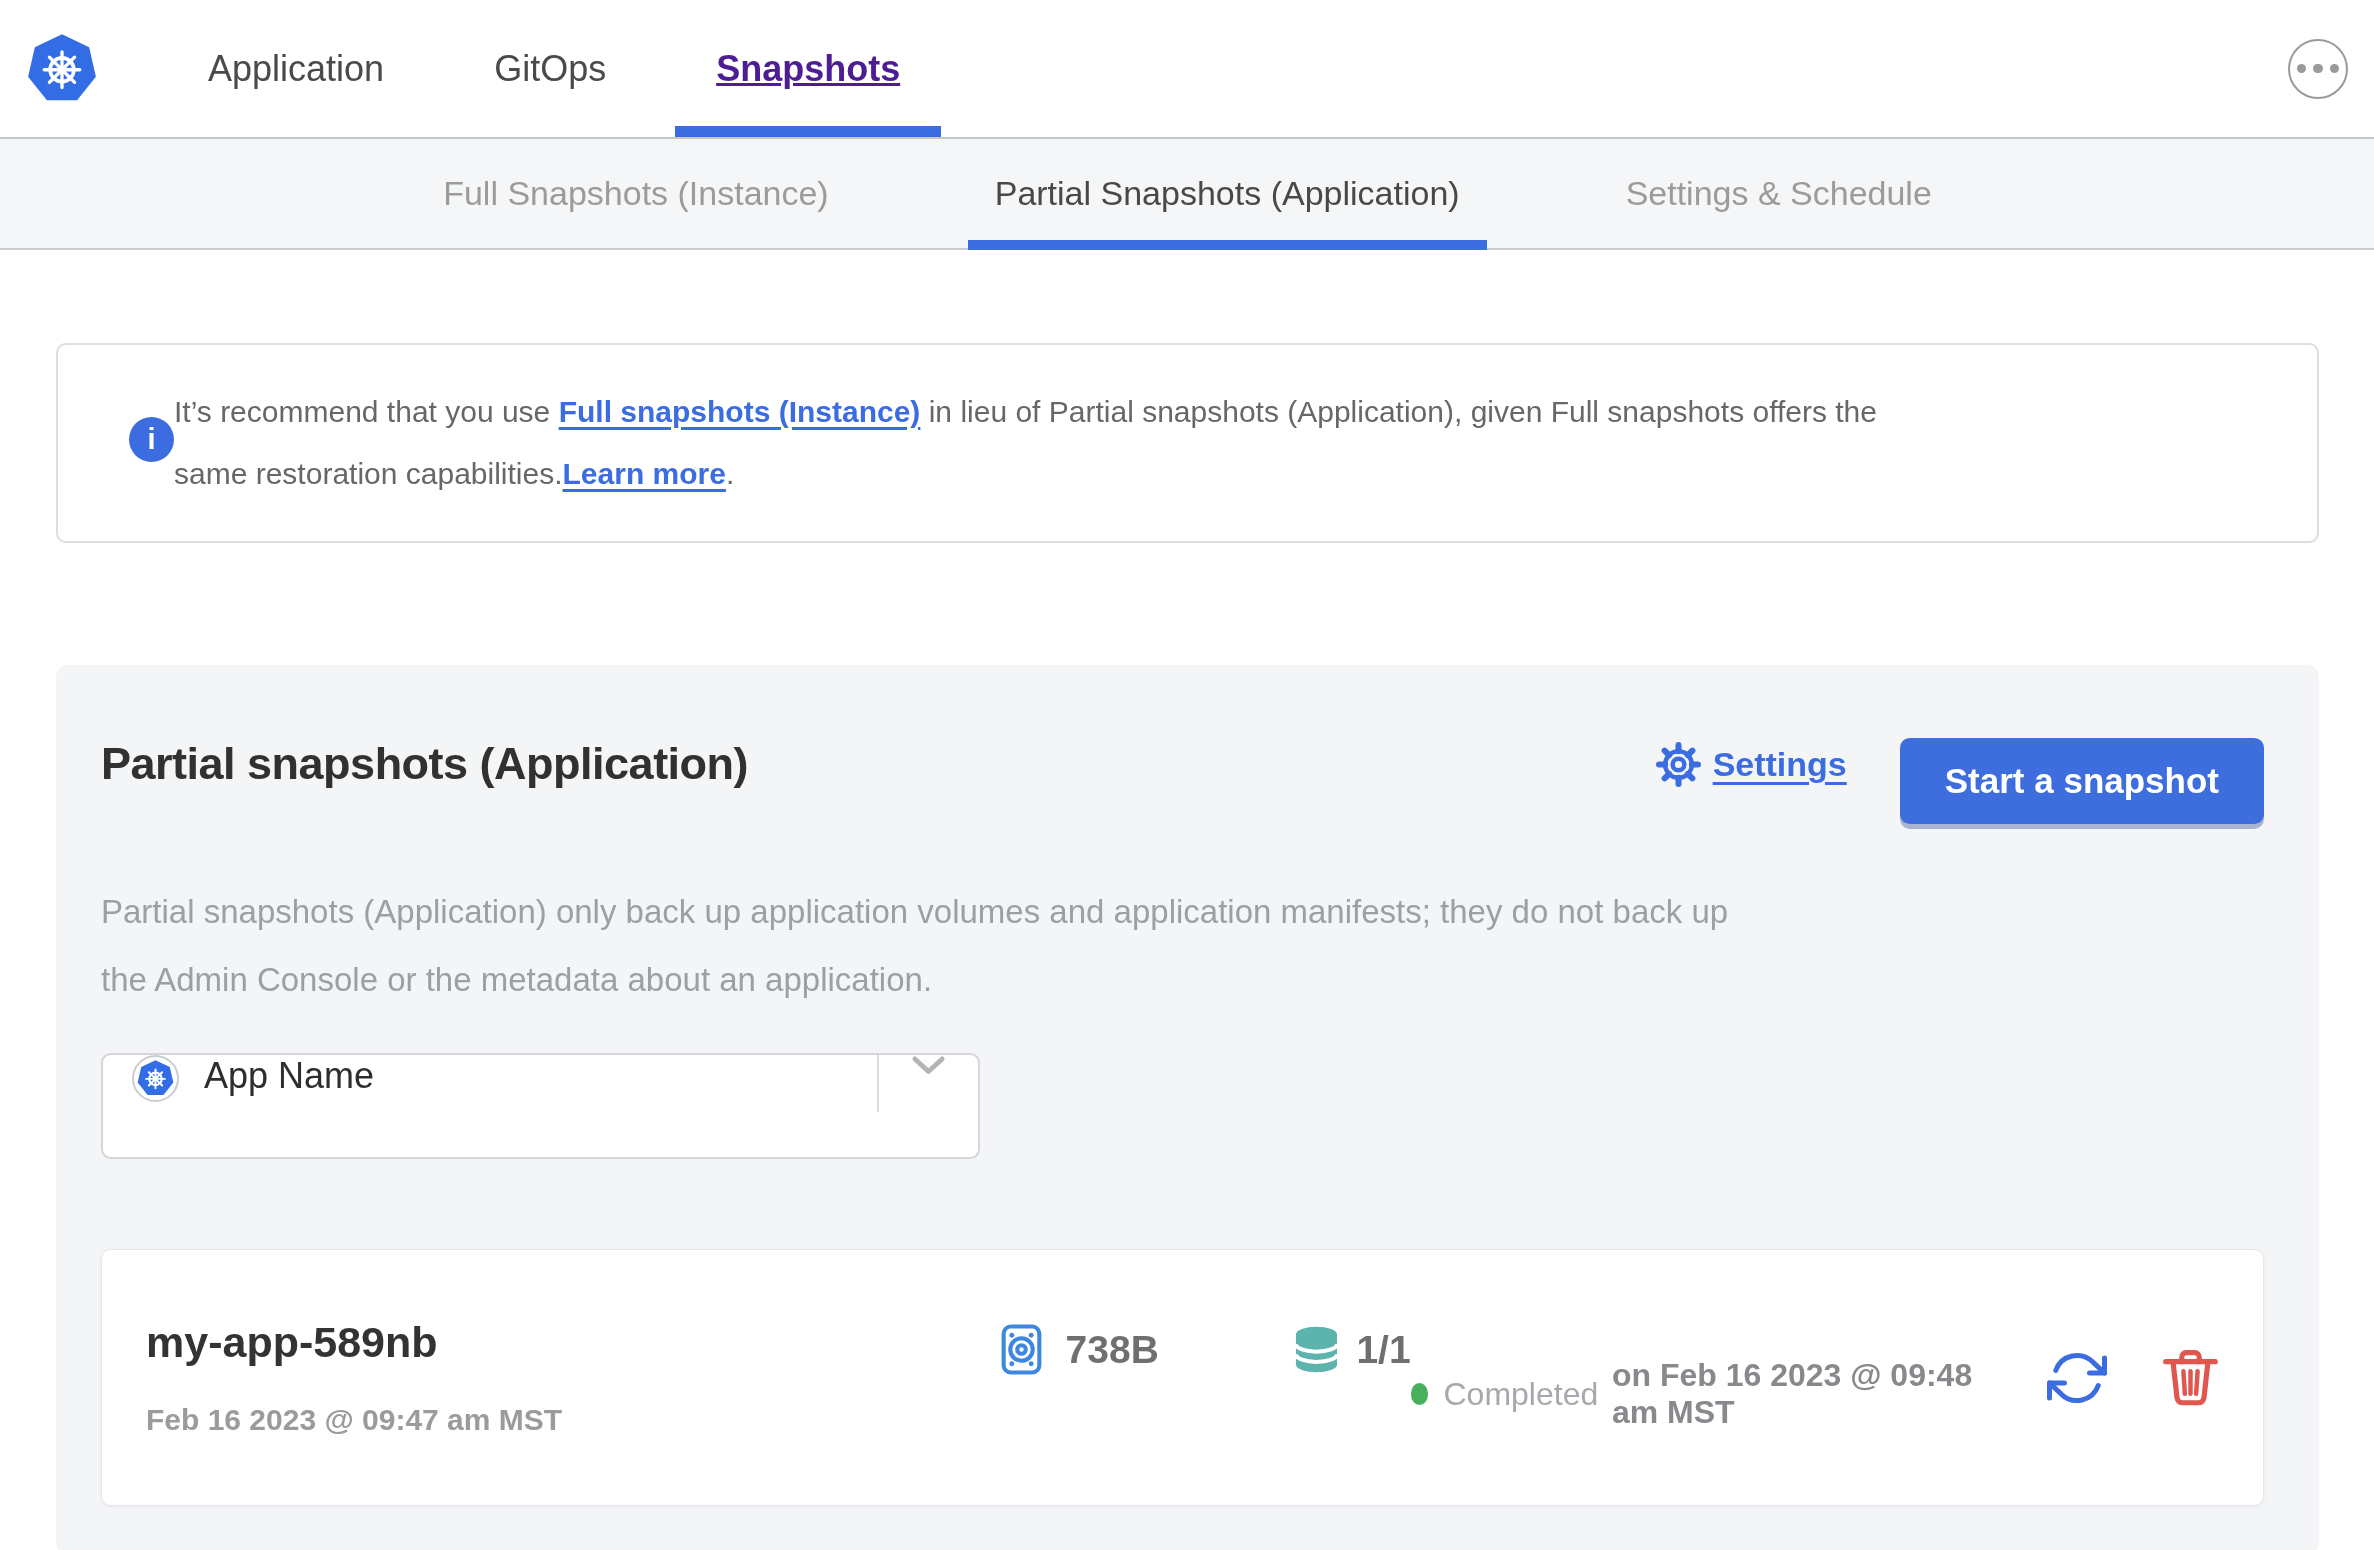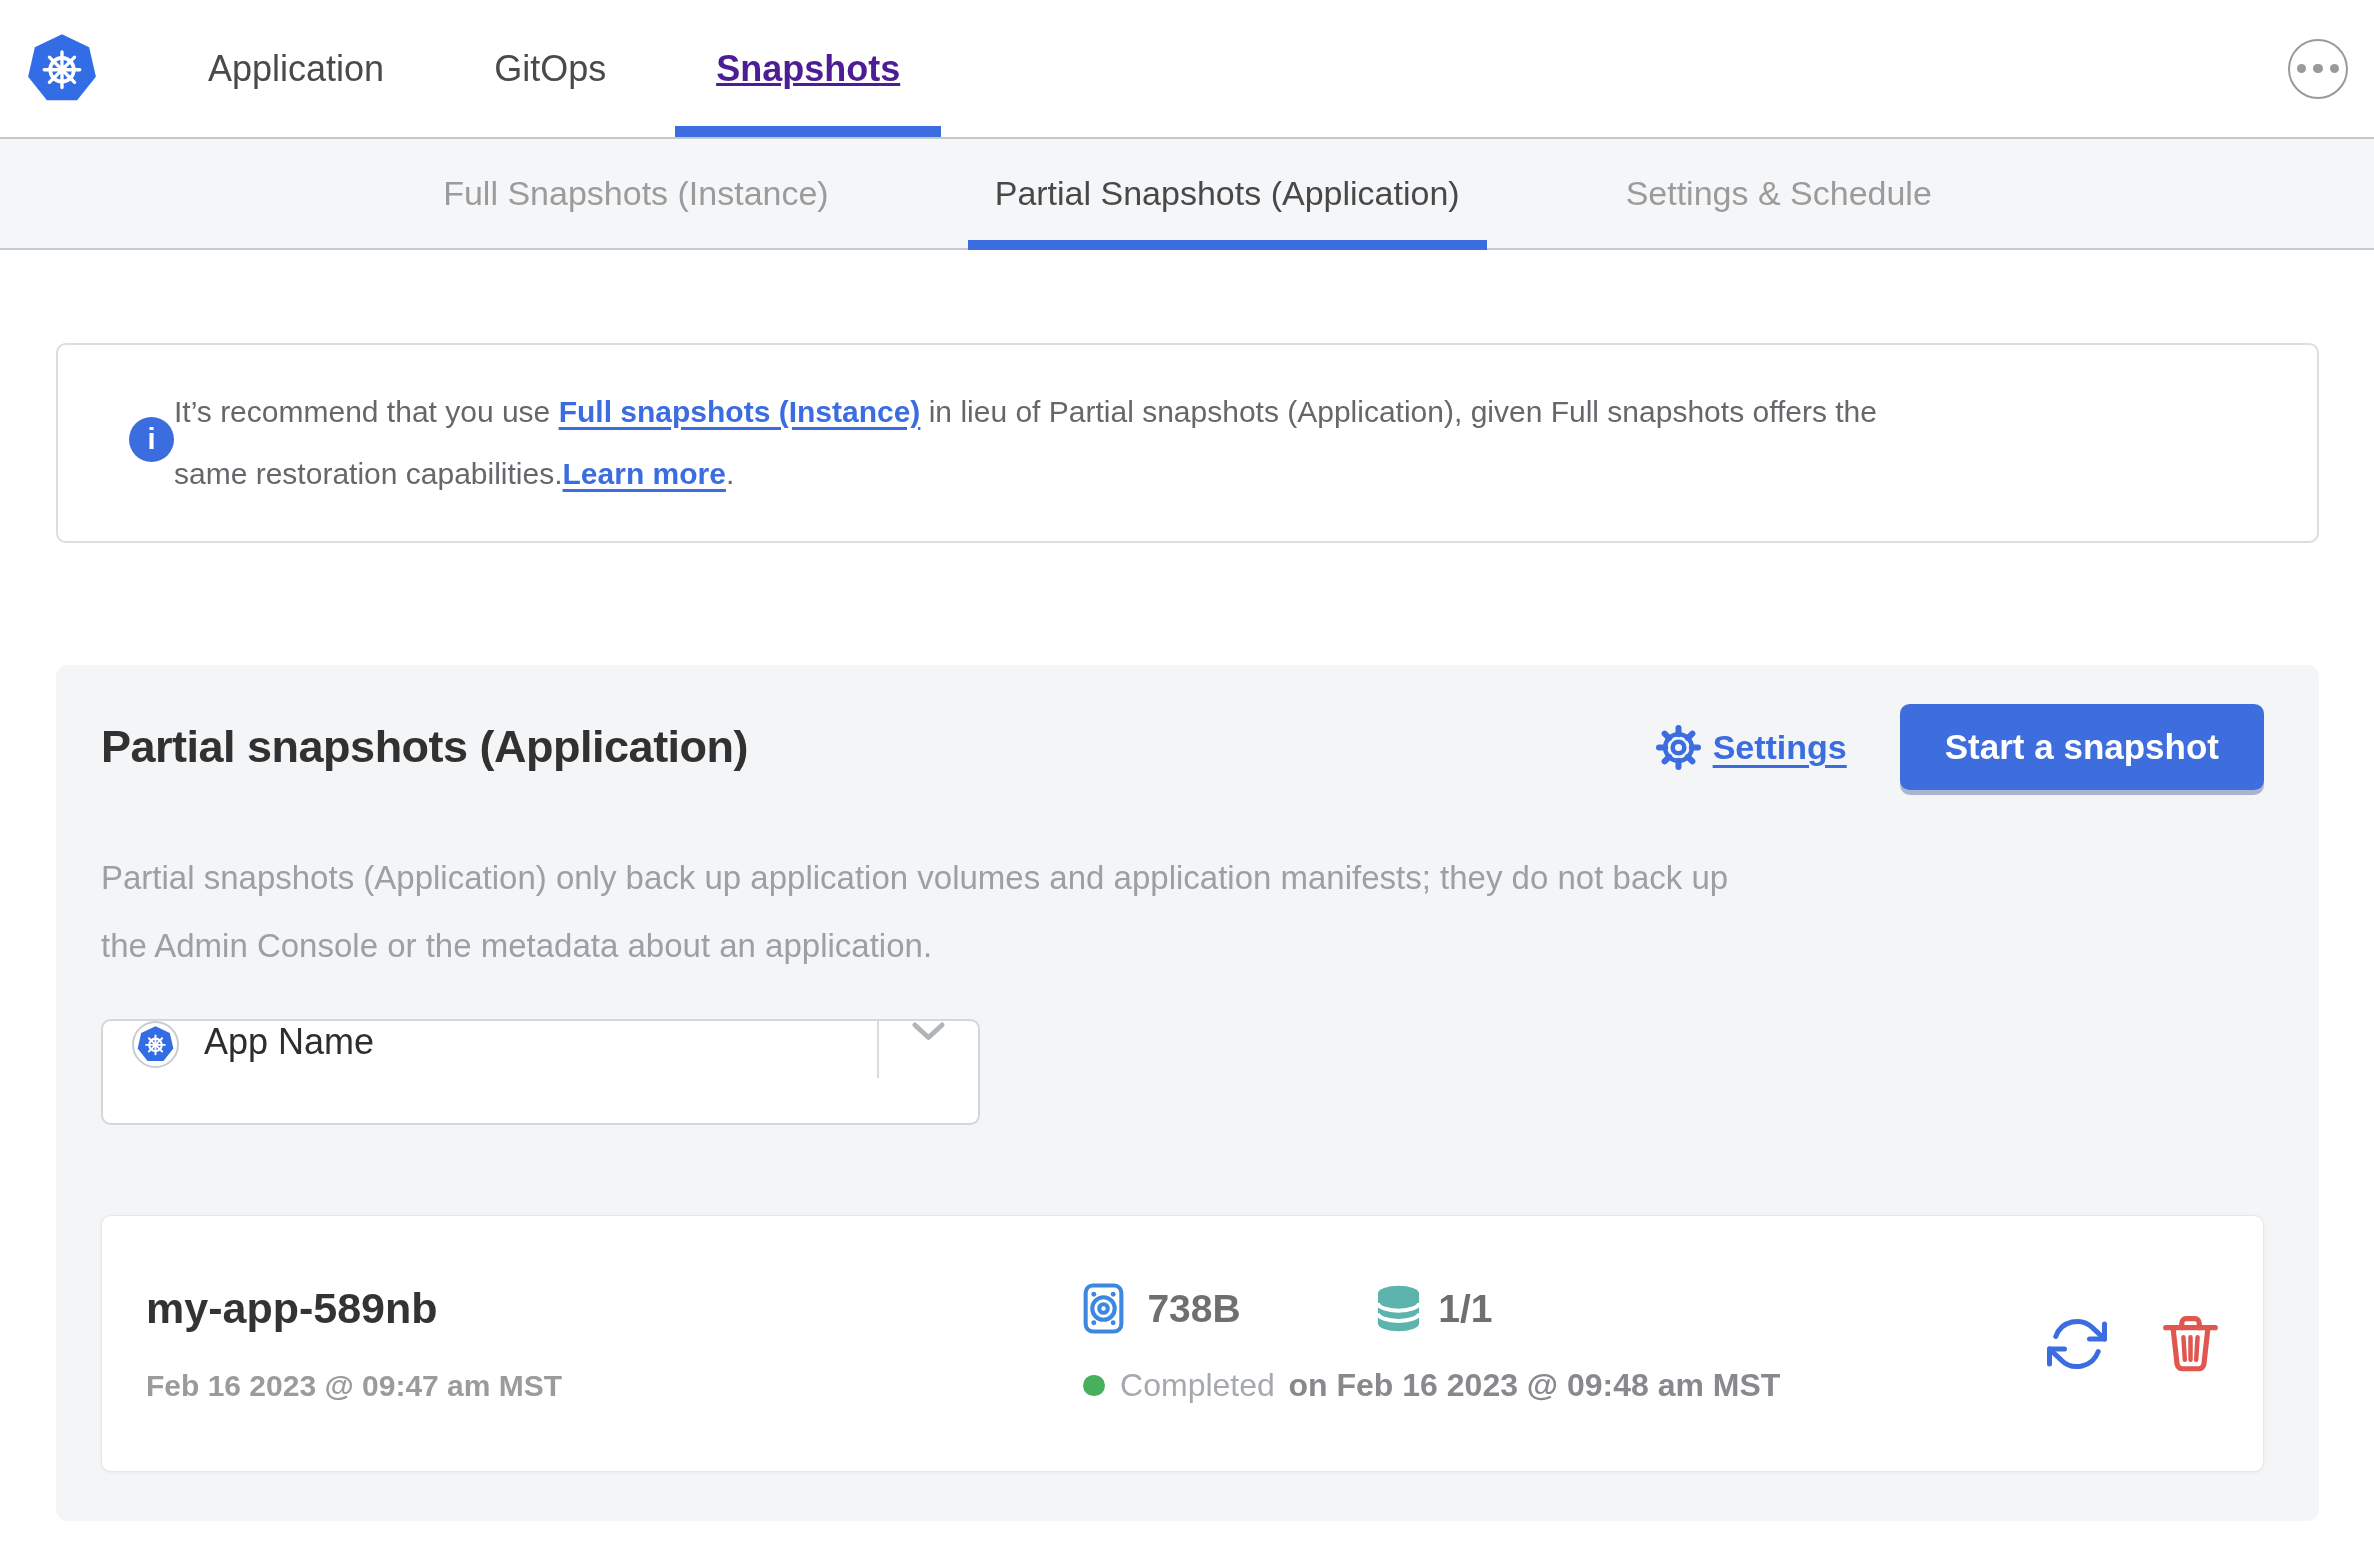--- a/index.html
+++ b/index.html
@@ -31,38 +31,38 @@
   .banner-text .bl { display: block; }
   .banner-text a { color: #3b6ce0; font-weight: 700; text-decoration: underline; text-decoration-thickness: 2.9px; text-underline-offset: 4.9px; cursor: pointer; }
 
   
   .panel { margin-top: 122px; background: #f4f5f7; border-radius: 11.7px; padding: 39px 55px 49px 45px; }
   .panel-header { display: flex; align-items: center; }
   .panel-title { margin: 0; font-size: 45px; font-weight: 700; color: #313131; letter-spacing: -0.5px; }
   .panel-actions { margin-left: auto; display: flex; align-items: center; gap: 53px; }
   .settings-link { display: flex; align-items: center; gap: 12px; color: #3b6ce0; font-size: 34px; font-weight: 700; text-decoration: none; cursor: pointer; }
   .settings-link span { text-decoration: underline; text-decoration-thickness: 2.9px; text-underline-offset: 5.9px; }
-  .btn-primary { height: 86px; padding: 0 45px; background: #3e6edd; border: none; border-radius: 9.8px; color: #fff; font-size: 35px; font-weight: 700; font-family: inherit; box-shadow: 0 4.9px 0 rgba(30, 60, 140, 0.35); cursor: pointer; }
+  .btn-primary { height: 86px; padding: 0 45px; background: #3e6edd; border: none; border-radius: 9.8px; color: #fff; font-size: 35px; font-weight: 700; font-family: inherit; box-shadow: 0 4.9px 0 rgba(30, 60, 140, 0.35); cursor: pointer; margin-top: 34px; }
 
   .panel-desc { margin: 54px 0 0; font-size: 33px; line-height: 68px; color: #9aa0a6; }
   .panel-desc .dl { display: block; }
 
   
   .app-select { margin-top: 39px; width: 879px; height: 106px; background: #fff; border: 2px solid #d4d6d9; border-radius: 9.8px; display: flex; align-items: flex-start; padding-left: 29px; cursor: pointer; }
   .mini-logo { flex: none; width: 47px; height: 47px; border-radius: 50%; border: 2px solid #c9ccd0; background: #fff; display: flex; align-items: center; justify-content: center; }
   .app-select .app-name { margin-left: 25px; font-size: 36px; font-weight: 500; color: #2e2e2e; }
   .app-select .divider { margin-left: auto; width: 2px; height: 57px; background: #d9dbde; }
   .chevron-box { width: 99px; display: flex; align-items: center; justify-content: center; }
 
   
   .snap-card { margin-top: 90px; background: #fff; border: 1px solid #e5e7ea; border-radius: 9.8px; height: 257px; display: flex; align-items: center; box-shadow: 0 1px 3.9px rgba(0,0,0,0.05); gap: 40px; }
   .snap-left { width: 941px; padding-left: 44px; }
   .snap-name { font-size: 43px; font-weight: 700; color: #333333; line-height: 1.15; }
   .snap-date { margin-top: 35px; font-size: 30px; font-weight: 600; color: #9b9b9b; }
-  .snap-mid { display: flex; flex-direction: column; }
+  .snap-mid { display: flex; flex-direction: row; }
   .metrics-row { display: flex; align-items: center; height: 51px; }
   .metric-value { font-size: 39px; font-weight: 700; color: #6f6f6f; }
   .m-size { margin-left: 23.4px; }
   .db-icon-wrap { margin-left: 133px; display: flex; align-items: center; }
   .m-vol { margin-left: 15.6px; }
   .status-row { margin-top: 33px; display: flex; align-items: center; }
   .status-dot { width: 21.5px; height: 21.5px; border-radius: 50%; background: #47b05c; }
   .status-label { margin-left: 15.6px; font-size: 32px; font-weight: 500; color: #a5a9ad; }
   .status-detail { margin-left: 13.7px; font-size: 32px; font-weight: 700; color: #87898c; }
   .snap-actions { margin-left: auto; margin-right: 44px; display: flex; align-items: center; gap: 55px; }

